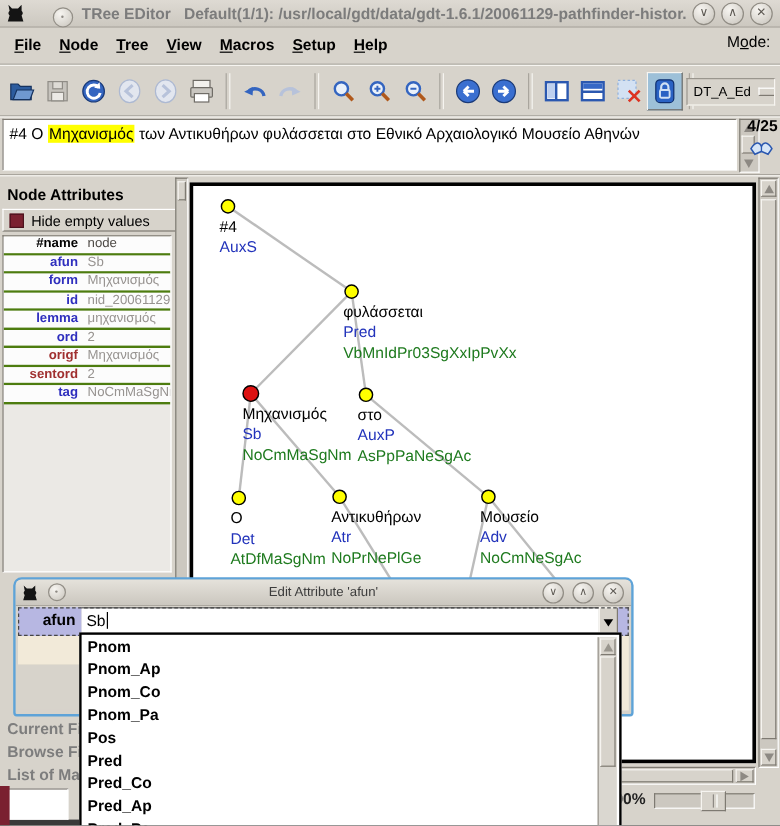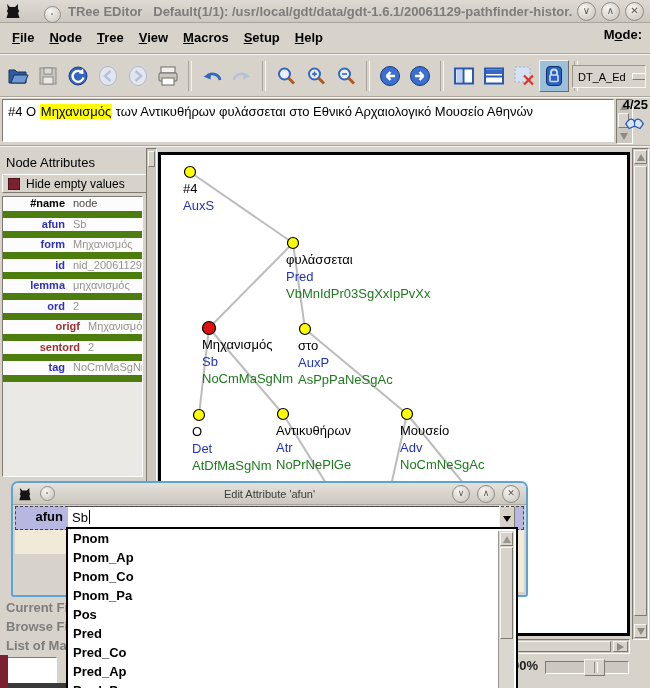--- a/index.html
+++ b/index.html
@@ -13,51 +13,51 @@
   .circle-btn{width:15px;height:15px;border-radius:50%;background:radial-gradient(circle at 35% 30%,#f7f5f1,#c8c4bc);
               border:1px solid #928e86;position:relative;flex:none;}
   .circle-btn .dot{position:absolute;left:6px;top:6px;width:2px;height:2px;background:#8d8983;border-radius:50%;}
   .win-ctl{width:17px;height:17px;border-radius:50%;background:radial-gradient(circle at 35% 30%,#f7f5f1,#c6c2ba);
            border:1px solid #8f8b83;color:#5c5852;font-size:10px;line-height:16px;text-align:center;flex:none;}
   #title-text{color:#7c7c7c;font-weight:bold;white-space:nowrap;overflow:hidden;}
   
   #menubar{left:0;top:22px;width:570px;height:31px;display:flex;align-items:center;}
   .mi{font-weight:bold;margin-left:15px;white-space:nowrap;}
   .mi:first-child{margin-left:12px;}
-  #mode-area{position:absolute;right:8px;top:27px;display:flex;align-items:center;gap:1px;font-weight:bold;}
+  #mode-area{position:absolute;right:8px;top:27px;display:flex;align-items:center;gap:1px;}
   #mode-label{font-size:13px;}
   .combo{height:21px;background:#d7d3cb;border:1px solid;border-color:#9a968e #f7f5f1 #f7f5f1 #9a968e;
          display:flex;align-items:center;padding:0 5px;gap:6px;}
   .combo .dash{width:13px;height:5px;background:#d7d3cb;border:1px solid;border-color:#fff #7e7a72 #7e7a72 #fff;flex:none;margin-left:auto;}
   .groove{height:0;border-top:1px solid #a9a59d;border-bottom:1px solid #f6f4f0;}
   
   #toolbar{left:0;top:56px;width:650px;height:40px;display:flex;align-items:center;padding-left:3px;box-sizing:border-box;}
   .tb-btn{width:28px;height:30px;display:flex;align-items:center;justify-content:center;background:transparent;border:1px solid transparent;flex:none;}
   .tb-btn.active{background:#9dc0d8;border:1px solid;border-color:#f7f5f1 #6f6c66 #6f6c66 #f7f5f1;}
   .tb-sep{width:2px;height:30px;margin:0 5px;border-left:1px solid #a9a59d;border-right:1px solid #f6f4f0;flex:none;}
   #profile-combo{position:absolute;right:4px;top:65px;width:62px;font-size:11px;white-space:nowrap;overflow:hidden;}
   
   #sentence-box{left:2px;top:99px;width:612px;height:43px;background:#fff;border:1px solid;border-color:#7e7a72 #fff #fff #7e7a72;
                 padding:4px 5px;box-sizing:border-box;white-space:nowrap;overflow:hidden;font-size:13px;}
   .hl{padding:0 1px;}
   .mini-sb{background:#ccc8c0;}
   .sb-arrow{width:0;height:0;border-style:solid;}
   
-  #attr-title{left:6px;top:155px;font-weight:normal;font-size:13px;}
+  #attr-title{left:6px;top:155px;font-weight:bold;font-size:13px;}
   #hide-empty{left:2px;top:174px;width:152px;height:19px;background:#d7d3cb;border:1px solid;border-color:#fff #7e7a72 #7e7a72 #fff;
               display:flex;align-items:center;gap:6px;padding-left:5px;box-sizing:border-box;font-size:12px;}
   #hide-empty .box{width:10px;height:10px;background:#7b2130;border:1px solid #4c121d;flex:none;}
   #attr-table{left:2px;top:196px;width:141px;height:281px;background:#ebe9e5;border:1px solid;border-color:#7e7a72 #fff #fff #7e7a72;
               box-sizing:border-box;overflow:hidden;}
-  .attr-row{display:flex;height:13.5px;line-height:13.5px;font-size:11px;background:#fcfcfc;border-bottom:7px solid #4d7c0f;}
+  .attr-row{display:flex;height:13.5px;line-height:13.5px;font-size:11px;background:#fcfcfc;border-bottom:2px solid #4d7c0f;}
   .attr-row .n{width:62px;text-align:right;padding-right:4px;font-weight:bold;flex:none;white-space:nowrap;overflow:hidden;}
   .attr-row .v{padding-left:4px;color:#979390;white-space:nowrap;overflow:hidden;flex:1;}
   .attr-row.plain .n{color:#000;} .attr-row.plain .v{color:#4e4a46;}
   .attr-row.blue .n{color:#2f2fbe;}
-  .attr-row.red .n{color:#a03030;padding-left:15px;}
+  .attr-row.red .n{color:#a03030;}
   
   #canvas{left:158px;top:152px;width:472px;height:484px;background:#fff;border:3px solid #000;box-sizing:border-box;overflow:hidden;}
   
   .track{background:#ccc8c0;border:1px solid;border-color:#7e7a72 #fff #fff #7e7a72;box-sizing:border-box;}
   .thumb{background:#d7d3cb;border:1px solid;border-color:#f6f4f0 #7e7a72 #7e7a72 #f6f4f0;box-sizing:border-box;}
   .arrow-box{background:#d7d3cb;border:1px solid;border-color:#f6f4f0 #7e7a72 #7e7a72 #f6f4f0;box-sizing:border-box;
              display:flex;align-items:center;justify-content:center;}
   
   .ghost-label{font-weight:bold;color:#7d7d7d;font-size:13px;white-space:nowrap;}
   

